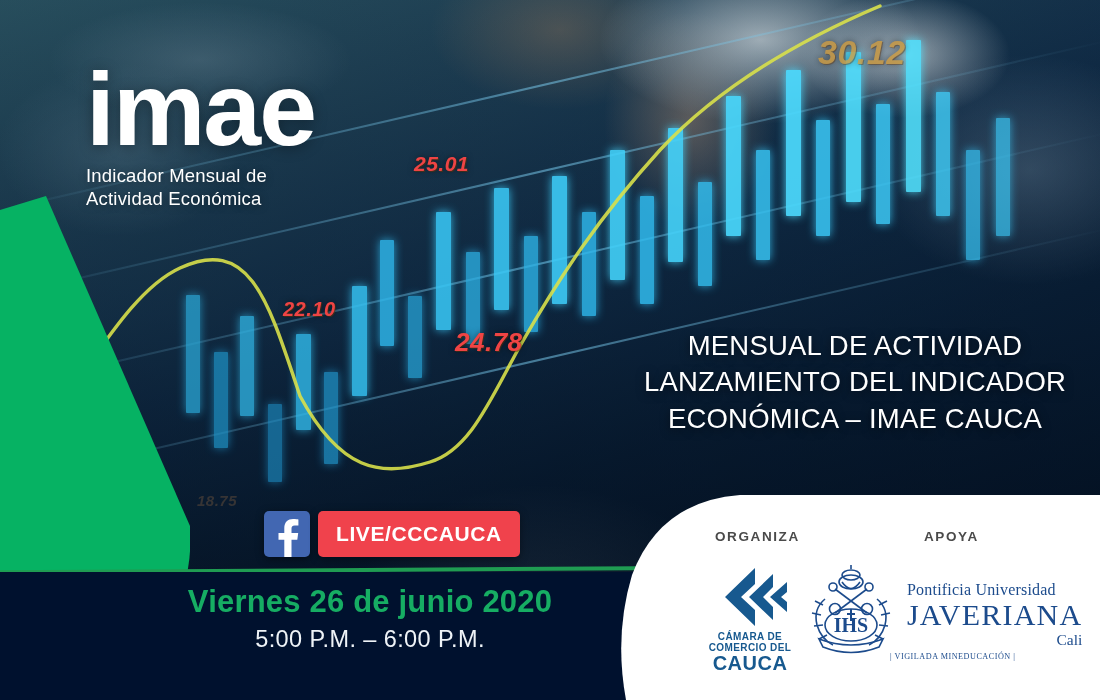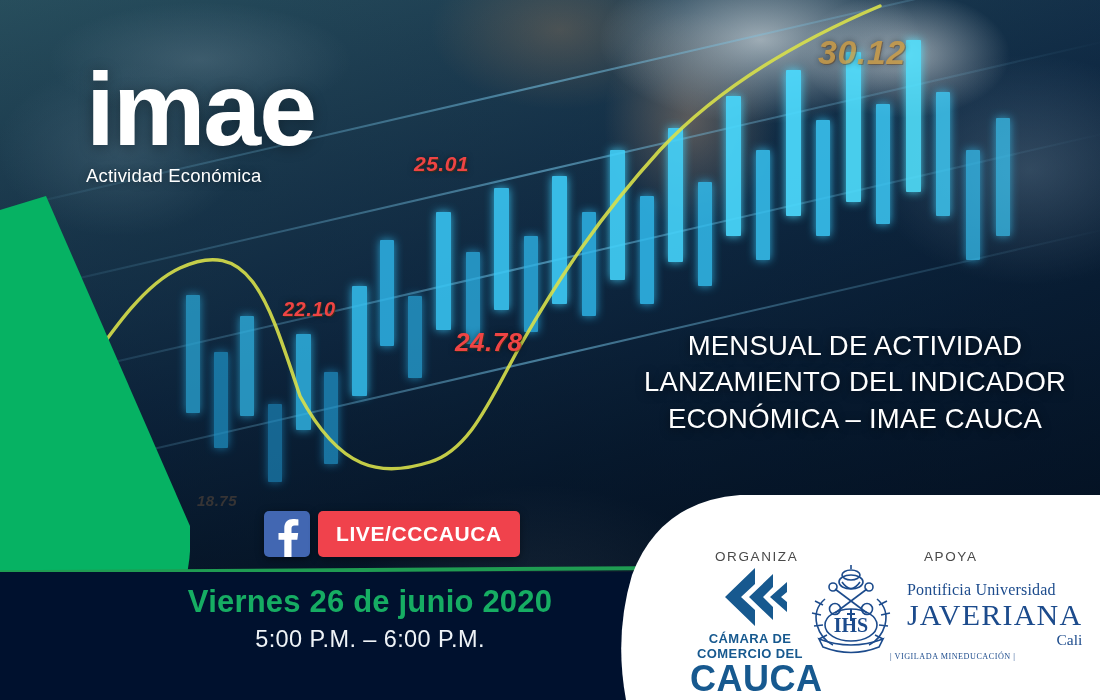--- a/index.html
+++ b/index.html
@@ -113,30 +113,30 @@
     position:absolute;left:150px;top:626px;width:440px;text-align:center;
     color:#eef3f7;font-size:23.5px;font-weight:400;letter-spacing:.4px;
   }
 
   
   .panel{
     position:absolute;right:0;bottom:0;width:480px;height:205px;background:#ffffff;
     clip-path:path("M 480 205 L 480 0 L 120 0 Q 40 6 12 80 Q -6 140 6 205 Z");
   }
   .sp-label{
-    position:absolute;color:#4a4a4a;font-size:13.5px;font-weight:normal;letter-spacing:1.6px;margin-top:20px;
+    position:absolute;color:#4a4a4a;font-size:13.5px;font-weight:bold;letter-spacing:1.6px;
   }
   .org-label{left:715px;top:529px;}
   .apo-label{left:924px;top:529px;}
 
   
   .ccc{position:absolute;left:690px;top:566px;width:120px;text-align:center;}
   .ccc-mark{height:62px;display:flex;justify-content:center;align-items:center;}
-  .ccc-l1{font-size:13px;font-weight:bold;color:#17598f;letter-spacing:.4px;margin-top:3px;}
-  .ccc-l2{font-size:36px;font-weight:bold;color:#17598f;letter-spacing:.5px;line-height:1;}
+  .ccc-l1{font-size:10px;font-weight:bold;color:#17598f;letter-spacing:.4px;margin-top:3px;}
+  .ccc-l2{font-size:20px;font-weight:bold;color:#17598f;letter-spacing:.5px;line-height:1;}
 
   
   .jav{position:absolute;left:805px;top:565px;display:flex;align-items:center;}
   .jav-text{margin-left:10px;color:#1c4b8c;}
   .jav-l1{font-family:"Liberation Serif",serif;font-size:16px;letter-spacing:.2px;}
   .jav-l2{font-family:"Liberation Serif",serif;font-size:30px;letter-spacing:1.2px;line-height:1.05;font-weight:400;text-align:right;}
   .jav-l3{font-family:"Liberation Serif",serif;font-size:15.5px;text-align:right;}
   .jav-l4{
     position:absolute;left:890px;top:652px;color:#1c4b8c;
     font-family:"Liberation Serif",serif;font-size:8.2px;letter-spacing:.5px;
@@ -197,20 +197,21 @@
       <div class="num gold" style="left: 283px; top: 298px; font-size: 20px;">22.10</div>
       <div class="num gold" style="left: 455px; top: 327px; font-size: 26px;">24.78</div>
       <div class="num faint" style="left: 197px; top: 492px; font-size: 15px; text-align: center;">18.75</div>
     </div>
 
   <div class="green-shape2"></div>
 
   <div class="logo">
     <div class="logo-word">imae</div>
     <div class="logo-sub">
+      <div>Indicador Mensual de</div>
       <div>Actividad Económica</div>
     </div>
   </div>
 
   <div class="title">
     <div>MENSUAL DE ACTIVIDAD</div>
     <div>LANZAMIENTO DEL INDICADOR</div>
     <div>ECONÓMICA – IMAE CAUCA</div>
   </div>
 

